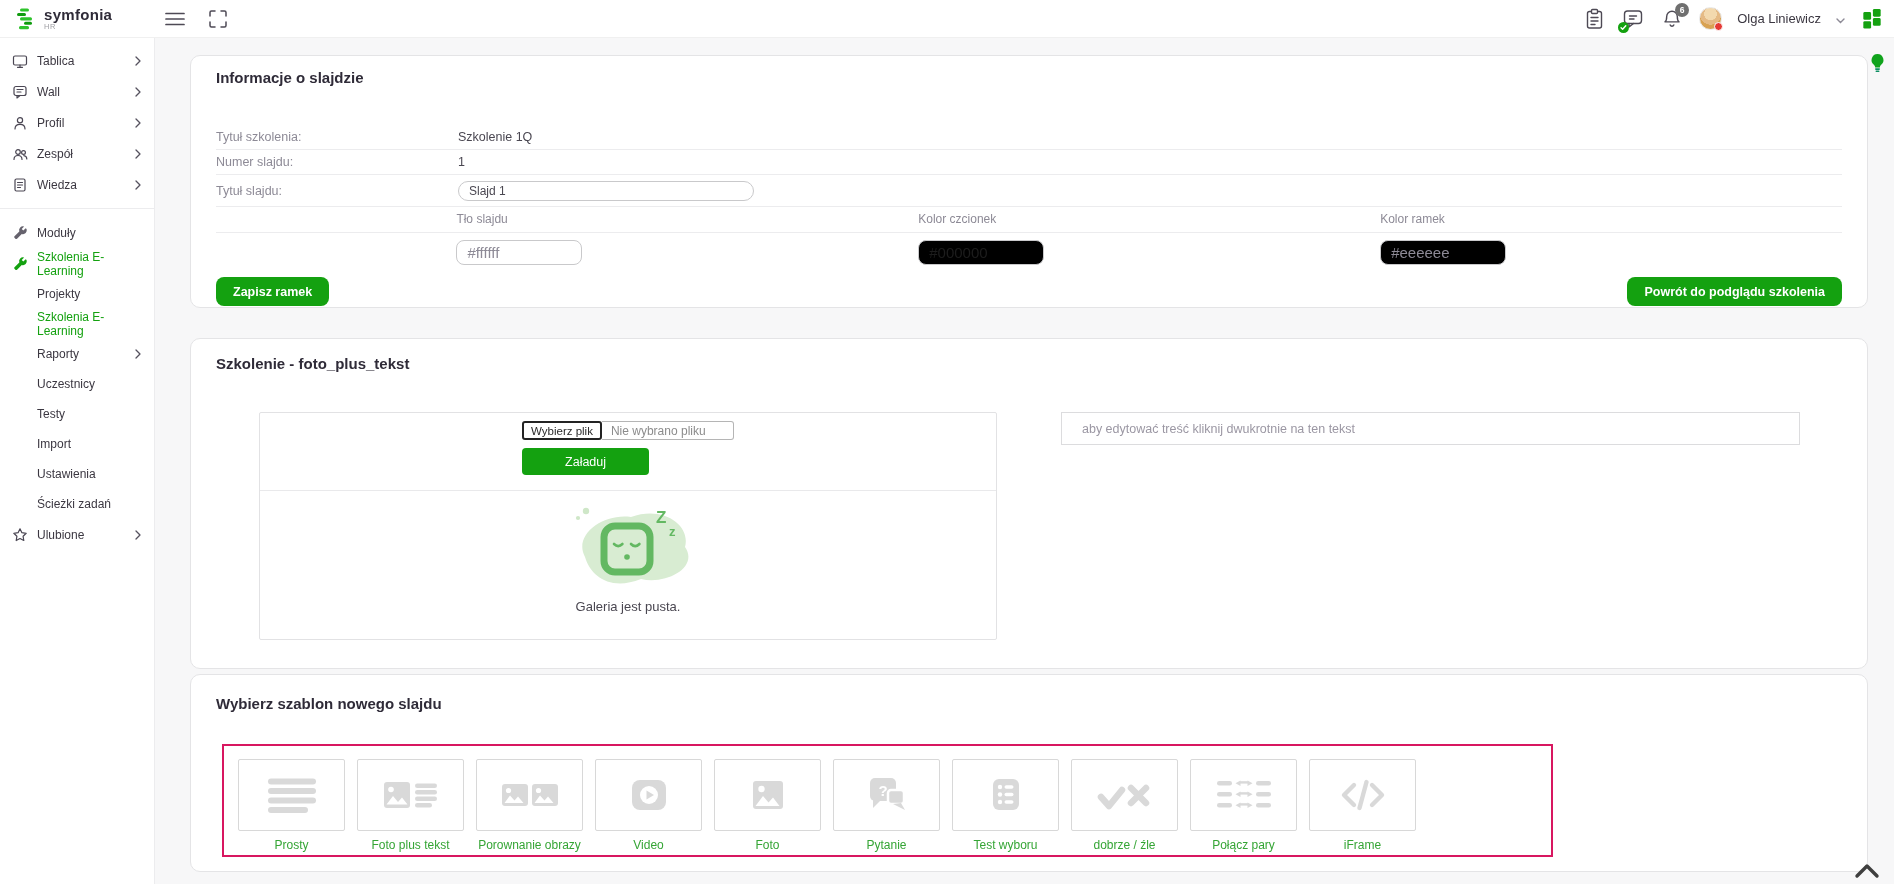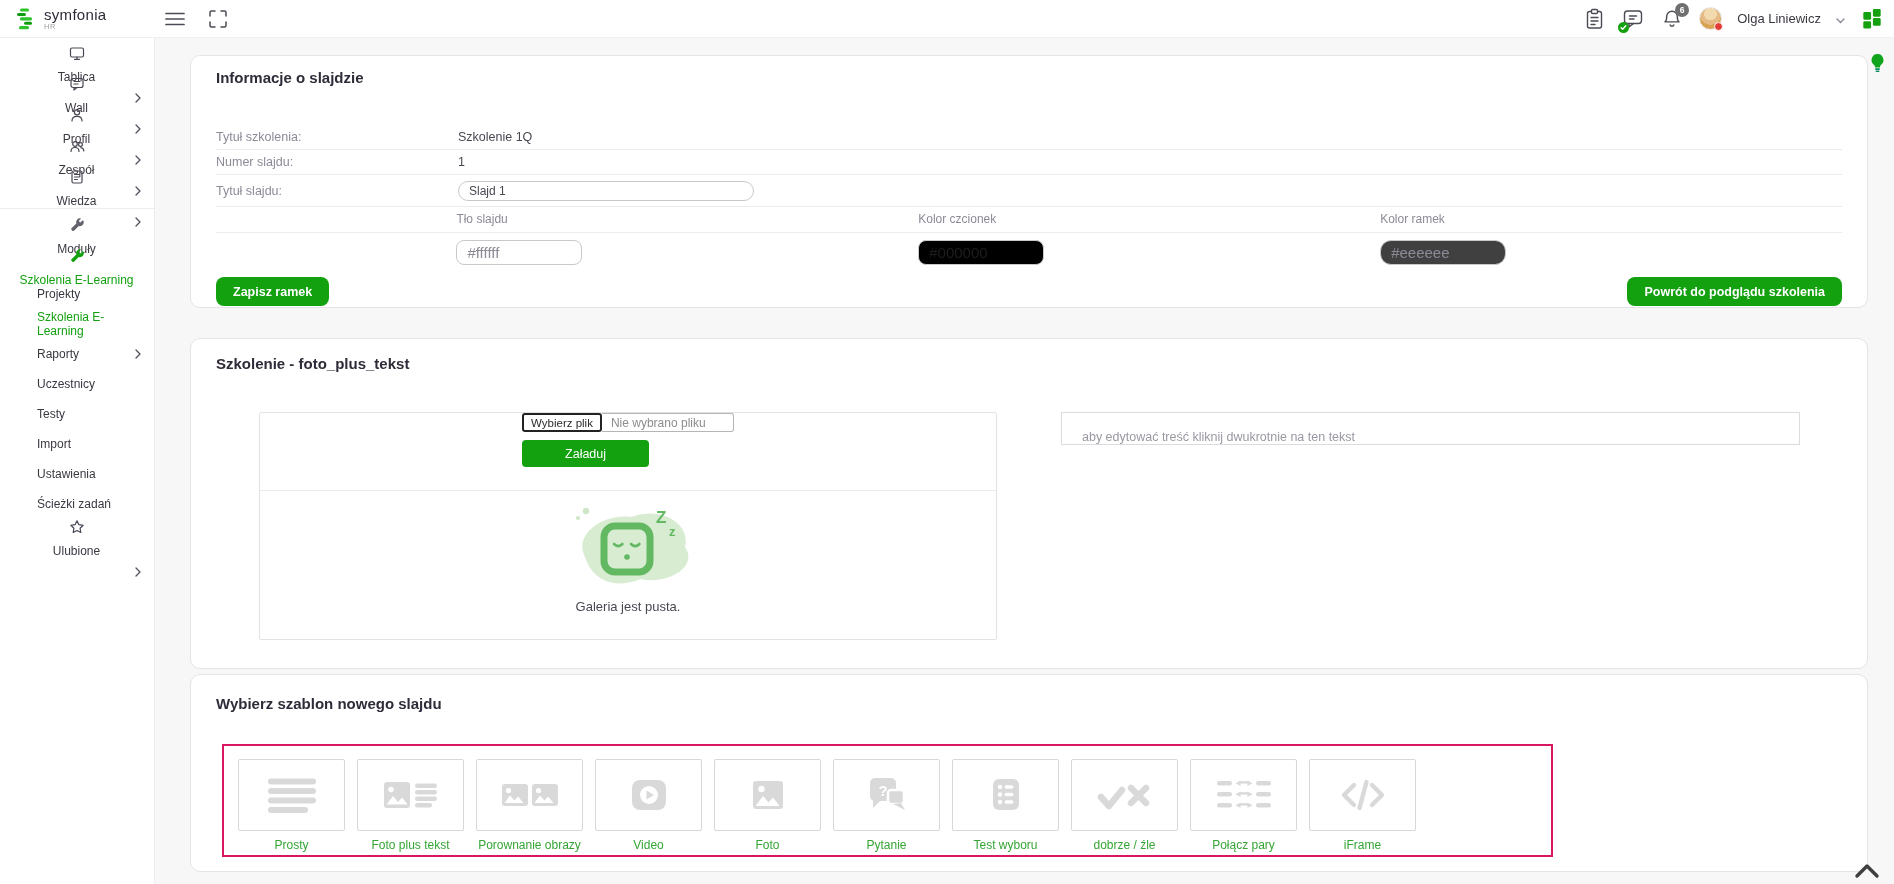--- a/index.html
+++ b/index.html
@@ -5,21 +5,21 @@
   * { box-sizing: border-box; margin: 0; padding: 0; }
   html,body { width:1894px; height:884px; overflow:hidden;
     font-family:"Liberation Sans", sans-serif; background:#f7f7f8; color:#35313f; }
 
   
   .header { position:absolute; top:0; left:0; width:1894px; height:38px;
     background:#fff; border-bottom:1px solid #f0f0f0; z-index:20;
     display:flex; align-items:center; }
   .logo { display:flex; align-items:center; margin-left:15px; }
   .logo-text { margin-left:7px; line-height:1; }
-  .brand { font-size:15px; font-weight:400; color:#2f2b38; letter-spacing:.3px; }
+  .brand { font-size:15px; font-weight:700; color:#2f2b38; letter-spacing:.3px; }
   .brand-sub { font-size:7.5px; color:#a0a0a5; margin-top:1px; letter-spacing:.5px; }
   .hamburger { position:absolute; left:164px; top:9px; width:22px; height:20px; cursor:pointer; }
   .fullscreen { position:absolute; left:208px; top:9px; width:20px; height:20px; cursor:pointer; }
   .header-right { margin-left:auto; display:flex; align-items:center; gap:15px; padding-right:10px; }
   .hicon { position:relative; width:24px; height:24px; display:flex; align-items:center; justify-content:center; cursor:pointer; }
   .badge-count { position:absolute; top:-4px; right:-5px; width:14px; height:14px; border-radius:50%;
     background:#6f6f6f; color:#fff; font-size:8.5px; font-weight:700;
     display:flex; align-items:center; justify-content:center; }
   .badge-check { position:absolute; bottom:-2px; left:-3px; width:11px; height:11px; border-radius:50%;
     background:#14a110; display:flex; align-items:center; justify-content:center; }
@@ -27,21 +27,21 @@
     background:radial-gradient(circle at 50% 28%, #f3d9ae 0 34%, #e5ba85 35% 58%, #d8a253 59%); border:1px solid #e8e8e8; }
   .status-dot { position:absolute; right:-2px; bottom:-2px; width:9px; height:9px; border-radius:50%;
     background:#e53935; border:1.5px solid #fff; }
   .user-name { font-size:13px; color:#3b3741; cursor:pointer; }
   .chev-down { color:#8d8a96; }
 
   
   .sidebar { position:absolute; top:38px; left:0; bottom:0; width:155px;
     background:#fff; border-right:1px solid #ececee; padding-top:7px; z-index:10; }
   .nav-item { height:31px; display:flex; align-items:center; padding:0 13px 0 12px; gap:9px;
-    font-size:12px; color:#3b3741; cursor:pointer;flex-direction:column; }
+    font-size:12px; color:#3b3741; cursor:pointer; }
   .nav-item svg { flex:none; }
   .chev { margin-left:auto; display:flex; }
   .divider { border-top:1px solid #ececee; margin:8px 0; }
   .nav-item.green { color:#14a110; }
   .sub-item { height:30px; display:flex; align-items:center; padding:0 13px 0 37px;
     font-size:12px; color:#3b3741; cursor:pointer; }
   .sub-item.active { color:#14a110; }
 
   
   .main { position:absolute; top:38px; left:155px; right:0; bottom:0; overflow:hidden; }
@@ -69,33 +69,33 @@
   .btn-row { display:flex; justify-content:space-between; margin-top:12px; }
   .btn { background:#14a110; color:#fff; border:none; border-radius:8px; height:29px;
     padding:0 17px; font-size:12.5px; font-weight:700; font-family:inherit; cursor:pointer; }
 
   
   .card2 { margin-top:30px; height:331px; padding:16px 0 0; }
   .card2 .card-title { margin-left:25px; font-weight:600; }
   .content2 { display:flex; margin:40px 67px 0 68px; gap:64px; align-items:flex-start; }
   .gallery-box { width:739px; height:228px; border:1px solid #e2e2e4; border-radius:2px; background:#fff; }
   .upload-area { height:78px; border-bottom:1px solid #e9e9eb; display:flex; justify-content:center; }
-  .upload-inner { display:flex; flex-direction:column; align-items:flex-start; }
+  .upload-inner { display:flex; flex-direction:column; align-items:flex-start; margin-top:8px; }
   .file-row { display:flex; height:19px; cursor:pointer; }
   .file-btn { border:2px solid #232323; background:#fff; border-radius:3px; font-size:11.5px;
     color:#2b2b2b; display:flex; align-items:center; padding:0 7px; }
   .file-status { border:1px solid #b5b5b5; border-left:none; border-radius:0 3px 3px 0;
     font-size:12px; color:#8c8c8c; display:flex; align-items:center; padding:0 9px; width:132px;text-align:center; }
   .upload-btn { margin-top:8px; width:127px; height:27px; background:#14a110; color:#fff;
     border:none; border-radius:4px; font-size:12.5px; font-weight:400; font-family:inherit; cursor:pointer; }
   .empty-area { height:149px; display:flex; flex-direction:column; align-items:center; }
   .empty-area svg { margin-top:8px; }
   .empty-text { font-size:13px; color:#4a4751; margin-top:4px; }
   .text-box { width:740px; height:33px; border:1px solid #dcdcde; background:#fff;
-    display:flex; align-items:flex-end; padding-left:20px; font-size:12.5px; color:#9b97a3; cursor:text; }
+    display:flex; align-items:center; padding-left:20px; font-size:12.5px; color:#9b97a3; cursor:text; }
 
   
   .card3 { margin-top:5px; height:198px; padding:20px 0 12px; }
   .card3 .card-title { margin-left:25px; }
   .pink-box { margin:32px 0 0 31px; width:1331px; height:113px; border:2px solid #d81760;
     display:flex; align-items:flex-start; padding:13px 0 0 14px; gap:12px; }
   .tile { width:107px; display:flex; flex-direction:column; align-items:center; cursor:pointer; }
   .tile-box { width:107px; height:72px; background:#fff; border:1px solid #d8d8d8; border-radius:2px;
     display:flex; align-items:center; justify-content:center; }
   .tile-label { margin-top:7px; font-size:12px; color:#35a535; white-space:nowrap; }
@@ -332,21 +332,21 @@
       <div class="clabels">
         <span class="spacer"></span>
         <span class="clabel">Tło slajdu</span>
         <span class="clabel">Kolor czcionek</span>
         <span class="clabel">Kolor ramek</span>
       </div>
       <div class="cinputs">
         <span class="spacer"></span>
         <span class="ccol"><input class="color-input" type="text" value="#ffffff" style="background-color: rgb(255, 255, 255);"></span>
         <span class="ccol"><input class="color-input dark" type="text" value="#000000" style="background-color: rgb(0, 0, 0);"></span>
-        <span class="ccol"><input class="color-input" type="text" value="#eeeeee" style="background-color: #404040; border-radius: 11px;"></span>
+        <span class="ccol"><input class="color-input" type="text" value="#eeeeee" style="background-color: #000000;"></span>
       </div>
     </div>
     <div class="btn-row">
       <button class="btn">Zapisz ramek</button>
       <button class="btn">Powrót do podglądu szkolenia</button>
     </div>
   </section>
 
   <section class="card card2">
     <h2 class="card-title">Szkolenie - foto_plus_tekst</h2>

